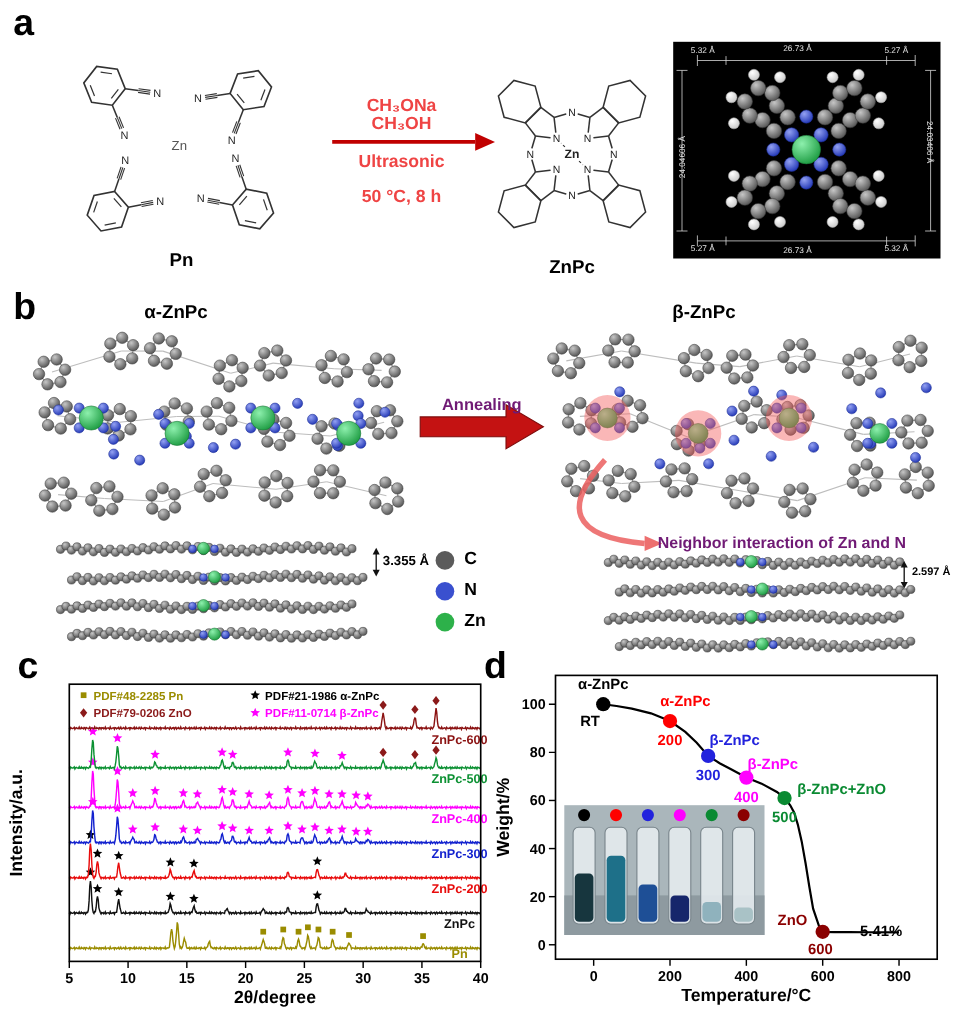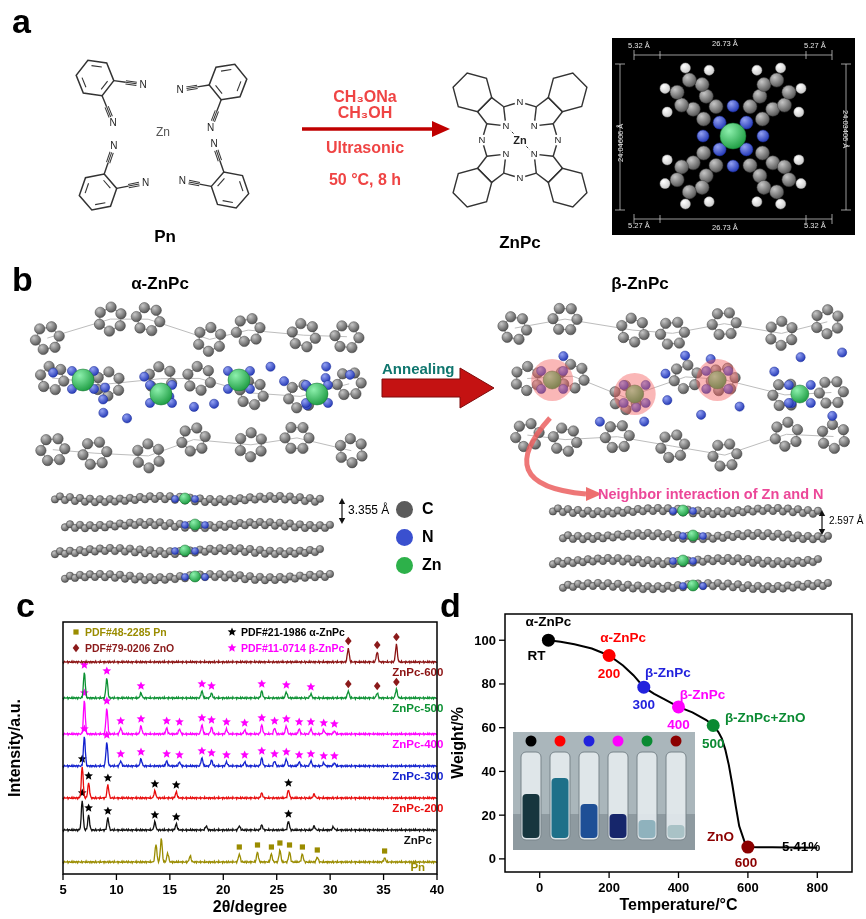--- a/index.html
+++ b/index.html
@@ -7,27 +7,27 @@
        font-family:"Liberation Sans",sans-serif;overflow:hidden}
   .abs{position:absolute}
   svg{position:absolute}
   .plabel{font-size:34px;font-weight:bold;line-height:1;color:#000}
   .struct-title{font-size:17px;font-weight:bold;color:#000}
   .smallzn{font-size:12px;color:#555}
   .cond{width:130px;text-align:center;font-size:16px;font-weight:bold;color:#ef4444;line-height:1.1}
   .dimlabel{font-size:7.5px;color:#e5e5e5;white-space:nowrap;line-height:1}
   .rotl{transform:rotate(-90deg);transform-origin:0 0}
   .rotr{transform:rotate(90deg);transform-origin:0 0}
-  .annealing{width:112px;text-align:left;font-size:15px;font-weight:bold;color:#0f766e}
-  .note{font-size:14.5px;font-weight:bold;color:#ec4899;white-space:nowrap}
+  .annealing{width:112px;text-align:center;font-size:15px;font-weight:bold;color:#701a75}
+  .note{font-size:14.5px;font-weight:bold;color:#701a75;white-space:nowrap}
   .legend{display:flex;flex-direction:column;gap:10px}
   .legend-row{display:flex;align-items:center;gap:9px}
   .legend-dot{width:17px;height:17px;border-radius:50%;display:inline-block}
   .legend-label{font-size:16px;font-weight:bold;color:#000}
-  .spacing-label{font-size:12px;font-weight:normal;color:#000;white-space:nowrap}
+  .spacing-label{font-size:12px;font-weight:bold;color:#000;white-space:nowrap}
 </style>
 </head>
 <body>
 
 <svg id="svg-a" class="abs" width="866" height="268" style="left:0;top:0">
     <defs>
       <radialGradient id="gC_a" cx="35%" cy="30%" r="75%">
         <stop offset="0%" stop-color="#c6c6c6"></stop>
         <stop offset="100%" stop-color="#525252"></stop>
       </radialGradient>

